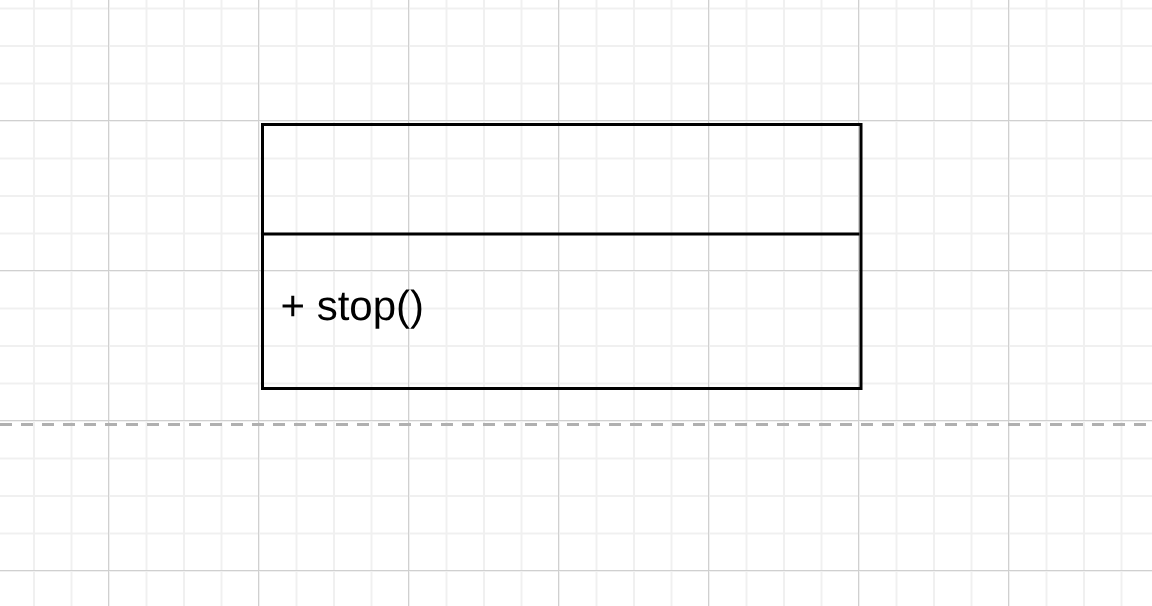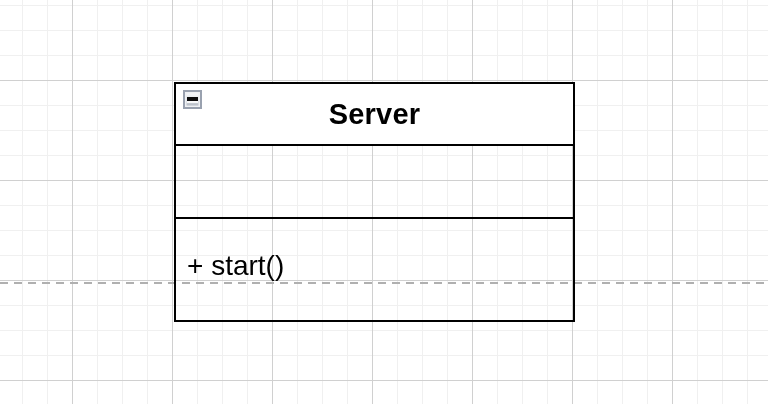--- a/index.html
+++ b/index.html
@@ -111,27 +111,21 @@
 </style>
 </head>
 <body>
 
 <div class="canvas">
 
   <div class="page-divider"></div>
 
   <div class="uml-class">
 
-    <div class="uml-header">
-      <div class="collapse-btn">
-        <span class="minus"></span>
-      </div>
-      <span class="uml-title">Server</span>
-    </div>
 
     <div class="uml-attrs"></div>
 
     <div class="uml-methods">
-      <div class="method">+ start()</div>
+      <div class="method">+ stop()</div>
     </div>
 
   </div>
 </div>
 
 </body></html>

